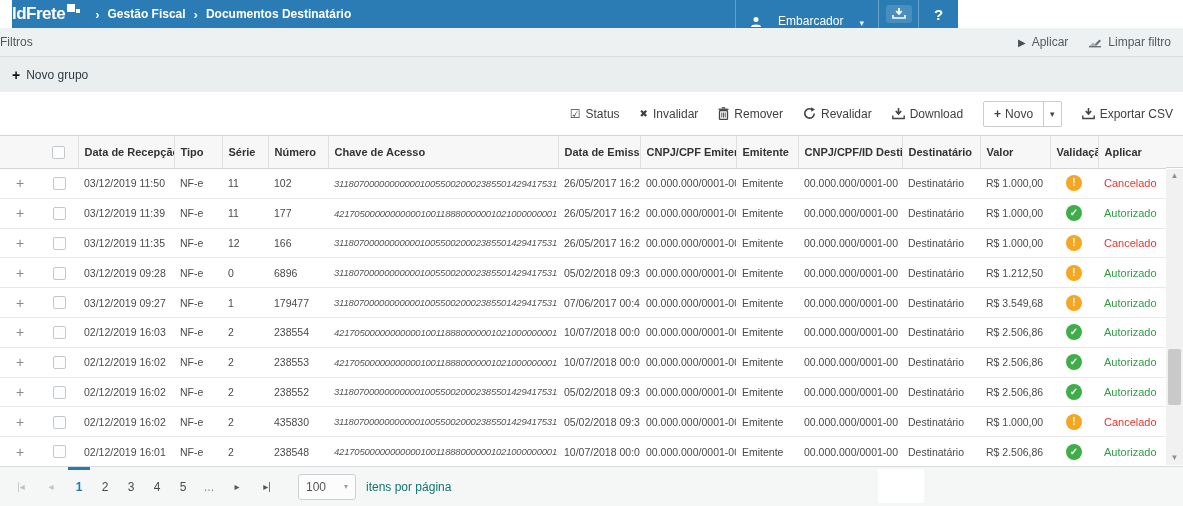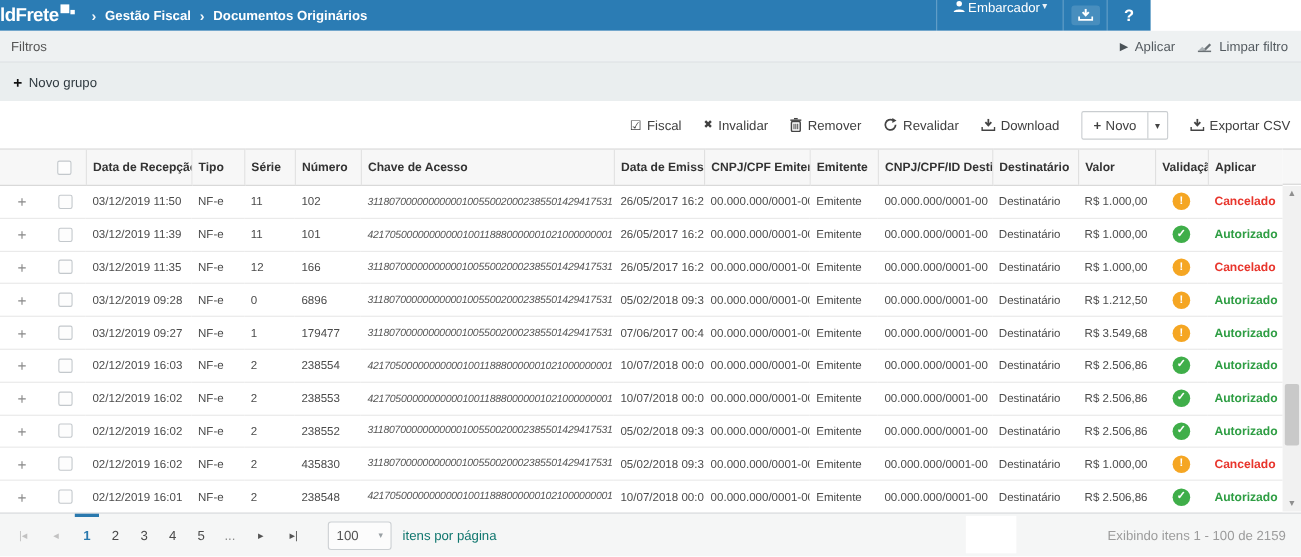--- a/index.html
+++ b/index.html
@@ -1,43 +1,43 @@
 <!DOCTYPE html>
 <html><head>
 <meta charset="utf-8">
 <style>
   * { box-sizing: border-box; margin: 0; padding: 0; }
   html,body { width:1183px; height:506px; overflow:hidden; background:#fff;
     font-family:"Liberation Sans", sans-serif; position:relative; }
 
   
-  .appbar { position:absolute; top:0; left:0; width:1046px; height:28px;
+  .appbar { position:absolute; top:0; left:12px; width:946px; height:28px;
     background:#2b7cb4; display:flex; align-items:center; color:#fff; }
   .logo { display:flex; align-items:flex-start; margin-left:-6px; padding-left:6px; }
   .logo-text { font-size:17px; font-weight:bold; letter-spacing:-0.5px; line-height:24px; }
   .logo-mark { position:relative; width:14px; height:14px; margin-left:2px; margin-top:2px; }
   .logo-mark i { position:absolute; background:#fff; display:block; }
   .logo-mark i.b1 { width:8px; height:8px; left:0; top:0; }
   .logo-mark i.b2 { width:4px; height:4px; left:9px; top:5px; }
   .crumbs { display:flex; align-items:center; margin-left:14px; gap:8px; font-size:12px; font-weight:bold; }
   .crumb-sep { font-size:13px; font-weight:bold; opacity:.95; }
   .appbar-right { margin-left:auto; display:flex; align-items:stretch; height:28px; }
-  .usermenu { display:flex; align-items:flex-start; gap:2px; padding:0 14px;
+  .usermenu { display:flex; align-items:flex-end; gap:16px; padding:0 14px;
     border-left:1px solid rgba(255,255,255,.28); font-size:12px; cursor:pointer; }
   .usermenu .chev { font-size:9px; opacity:.9; }
   .topbtn { display:flex; align-items:center; justify-content:center; width:40px;
     border-left:1px solid rgba(255,255,255,.28); cursor:pointer; }
   .topbtn .dlbg { background:rgba(255,255,255,.14); border-radius:3px; padding:3px 6px; display:flex; }
   .helpbtn { font-size:15px; font-weight:bold; }
 
   
   .filtersbar { position:absolute; top:28px; left:0; width:1183px; height:29px;
     background:#eef1f2; border-bottom:1px solid #d8dde0; display:flex; align-items:center;
     font-size:12px; color:#555; }
-  .filters-title { padding-left:10px; }
+  .filters-title { padding-left:0; }
   .filters-actions { margin-left:auto; display:flex; align-items:center; gap:20px; padding-right:12px; }
   .filters-actions .fact { display:flex; align-items:center; gap:6px; cursor:pointer; color:#545b60; }
   .play-ic { font-size:10px; color:#4a5257; }
 
   
   .groupstrip { position:absolute; top:57px; left:0; width:1183px; height:35px;
     background:#eaeeef; display:flex; align-items:center; }
   .newgroup { display:flex; align-items:center; gap:6px; padding-left:12px; font-size:12px;
     color:#303a40; cursor:pointer; }
   .newgroup .plus { font-weight:bold; font-size:14px; color:#111; }
@@ -67,21 +67,21 @@
   td.chave { font-size:9.5px; letter-spacing:-0.2px; color:#555;font-style:italic; }
   td.valor { text-align:right; padding-right:16px; }
   td.center, th.center { text-align:center; padding-left:0; }
   td.exp { color:#8a8a8a; font-size:14px; text-align:center; padding-left:0; cursor:pointer; }
   .cb { display:inline-block; width:13px; height:13px; border:1px solid #c3c8cc; border-radius:2px;
     background:#fdfdfd; vertical-align:middle; cursor:pointer; }
   .badge { display:inline-block; width:16px; height:16px; border-radius:50%; color:#fff;
     font-size:10px; font-weight:bold; text-align:center; line-height:16px; vertical-align:middle; }
   .badge.warning { background:#f5a623; }
   .badge.ok { background:#3fae49; }
-  td.status { font-weight:bold; font-size:11px;margin-left:28px; }
+  td.status { font-weight:normal; font-size:11px;margin-left:28px; }
   td.status.error { color:#e8352c; }
   td.status.success { color:#2f9e44; }
 
   .grid-corner { position:absolute; top:135px; right:0; width:17px; height:33px; background:#f7f7f7;
     border-top:1px solid #d5d5d5; border-bottom:1px solid #d5d5d5; }
 
   
   .vscroll { position:absolute; top:169px; right:0; width:17px; height:296px; background:#f1f1f1; }
   .vscroll .arr { position:absolute; left:0; width:17px; height:14px; text-align:center;
     font-size:8px; color:#8f8f8f; line-height:14px; cursor:pointer; }
@@ -117,21 +117,21 @@
     <span class="logo-text">ldFrete</span>
     <span class="logo-mark">
         <i class="b1"></i>
         <i class="b2"></i>
       </span>
   </div>
   <div class="crumbs">
     <span class="crumb-sep">›</span>
     <span>Gestão Fiscal</span>
     <span class="crumb-sep">›</span>
-    <span>Documentos Originários</span>
+    <span>Documentos Destinatário</span>
   </div>
   <div class="appbar-right">
     <div class="usermenu">
       <svg width="12" height="12" viewBox="0 0 12 12">
           <circle cx="6" cy="3.4" r="2.5" fill="#fff"></circle>
           <path d="M1 11 C1 7.8 11 7.8 11 11 Z" fill="#fff"></path>
         </svg>
       <span>Embarcador</span>
       <span class="chev">▾</span>
     </div>
@@ -170,21 +170,21 @@
 <div class="groupstrip">
   <span class="newgroup">
     <span class="plus">+</span>
     <span>Novo grupo</span>
   </span>
 </div>
 
 <div class="gridtoolbar">
   <span class="tool">
     <span class="tglyph">☑</span>
-    <span>Fiscal</span>
+    <span>Status</span>
   </span>
   <span class="tool">
     <span class="tglyph" style="font-size:10px">✖</span>
     <span>Invalidar</span>
   </span>
   <span class="tool">
     <svg width="11" height="13" viewBox="0 0 11 13">
         <rect x="1.5" y="3.5" width="8" height="9" rx="1" fill="none" stroke="#444" stroke-width="1.3"></rect>
         <rect x="0.5" y="1.6" width="10" height="1.3" fill="#444"></rect>
         <rect x="3.8" y="0.2" width="3.4" height="1.3" fill="#444"></rect>
@@ -278,21 +278,21 @@
           <td class="valor">R$ 1.000,00</td>
           <td class="center"><span class="badge warning">!</span></td>
           <td class="status error">Cancelado</td>
         </tr>
         <tr>
           <td class="exp">+</td>
           <td class="center"><span class="cb"></span></td>
           <td>03/12/2019 11:39</td>
           <td>NF-e</td>
           <td>11</td>
-          <td>101</td>
+          <td>177</td>
           <td class="chave">42170500000000000100118880000001021000000001</td>
           <td>26/05/2017 16:20</td>
           <td>00.000.000/0001-00</td>
           <td>Emitente</td>
           <td>00.000.000/0001-00</td>
           <td>Destinatário</td>
           <td class="valor">R$ 1.000,00</td>
           <td class="center"><span class="badge ok">✓</span></td>
           <td class="status success">Autorizado</td>
         </tr>
@@ -459,14 +459,13 @@
     <span class="pgnav">▸|</span>
   </div>
   <div class="pagesize">
     <span class="box">
       <span>100</span>
       <span class="chev">▾</span>
     </span>
     <span class="pagesize-label">itens por página</span>
   </div>
   <span class="footer-notch"></span>
-  <span class="footer-summary">Exibindo itens 1 - 100 de 2159</span>
 </div>
 
 </body></html>

